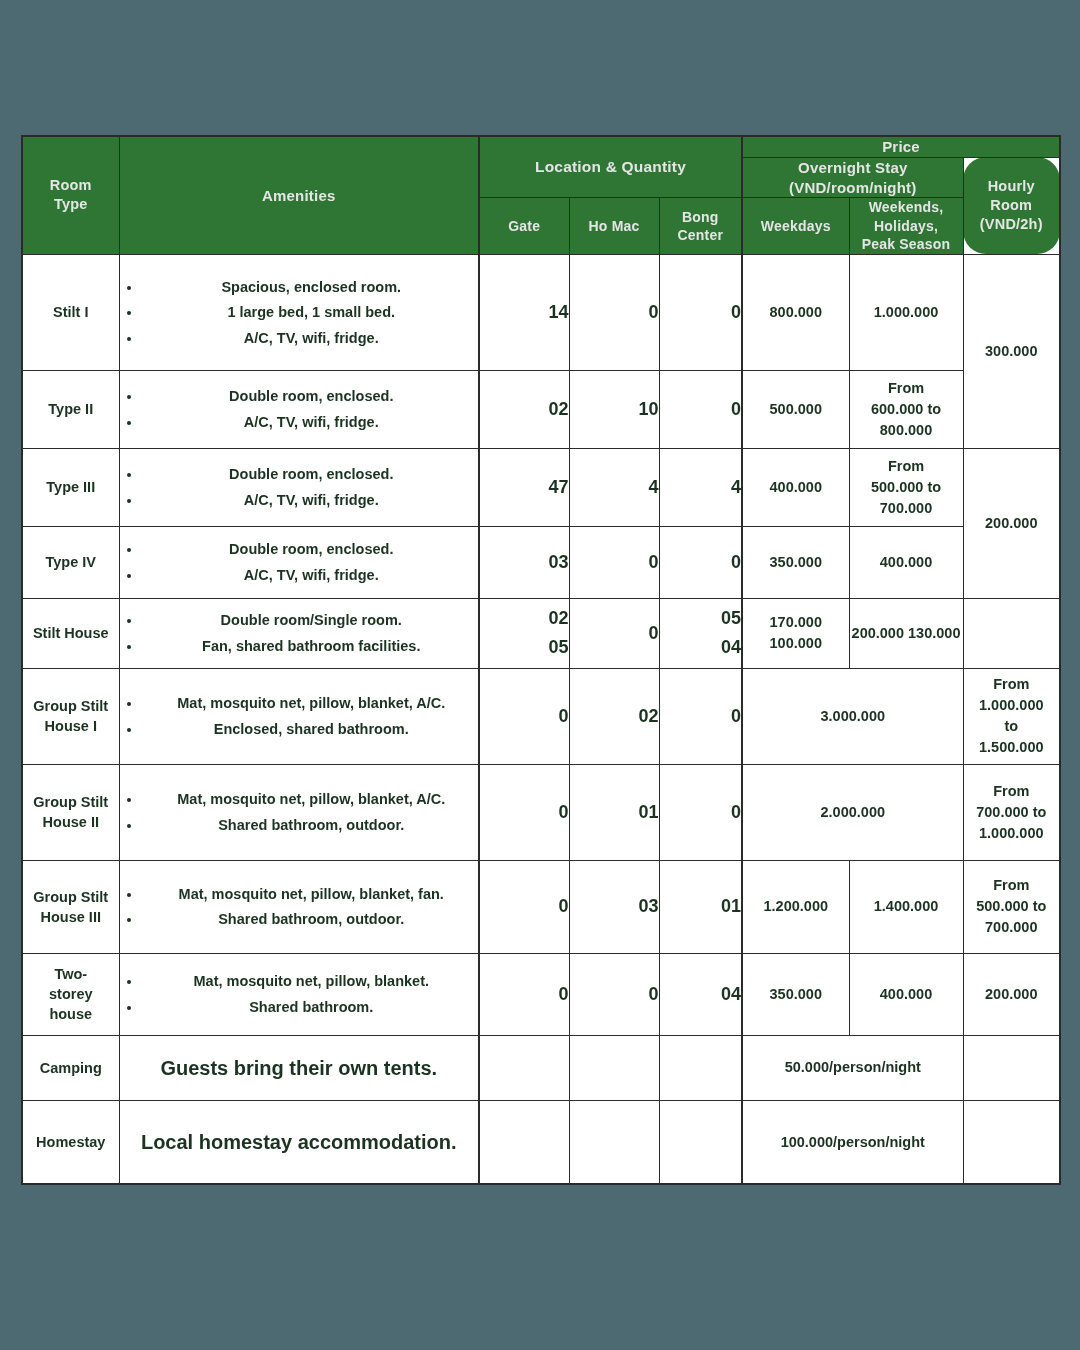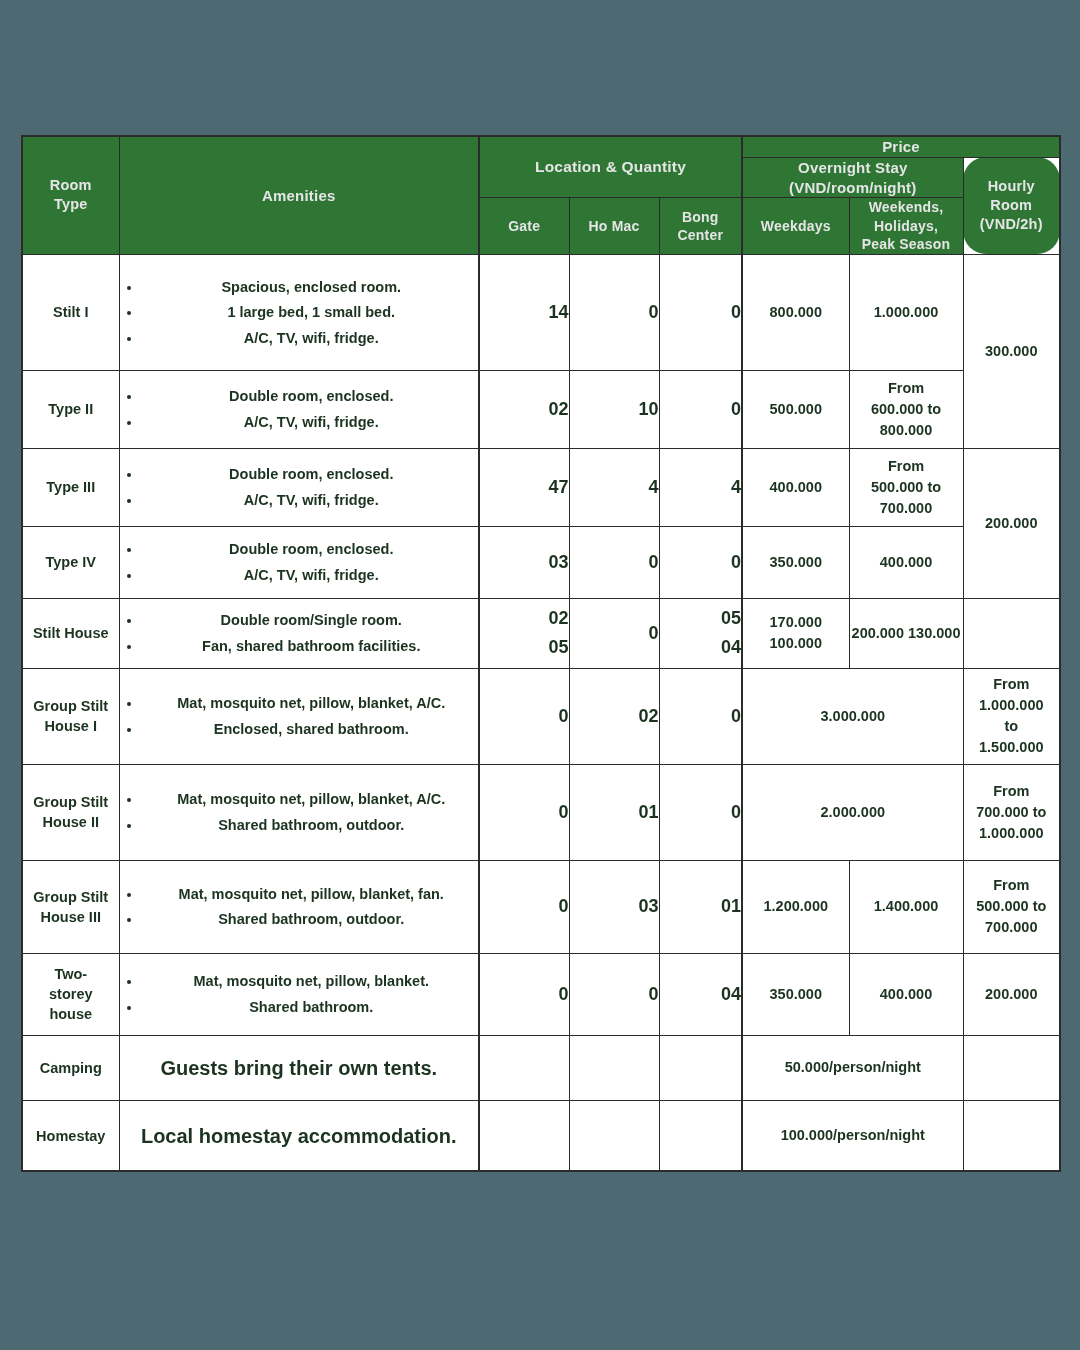--- a/index.html
+++ b/index.html
@@ -355,21 +355,21 @@
           <td class="amen">
             <p class="plain">Guests bring their own tents.</p>
           </td>
           <td class="num sec-left empty"></td>
           <td class="num empty"></td>
           <td class="num empty"></td>
           <td class="price sec-left" colspan="2">50.000/person/night</td>
           <td class="price empty"></td>
         </tr>
 
-        <tr style="height:71px">
+        <tr style="height:84px">
           <td class="roomtype">Homestay</td>
           <td class="amen">
             <p class="plain">Local homestay accommodation.</p>
           </td>
           <td class="num sec-left empty"></td>
           <td class="num empty"></td>
           <td class="num empty"></td>
           <td class="price sec-left" colspan="2">100.000/person/night</td>
           <td class="price empty"></td>
         </tr>

